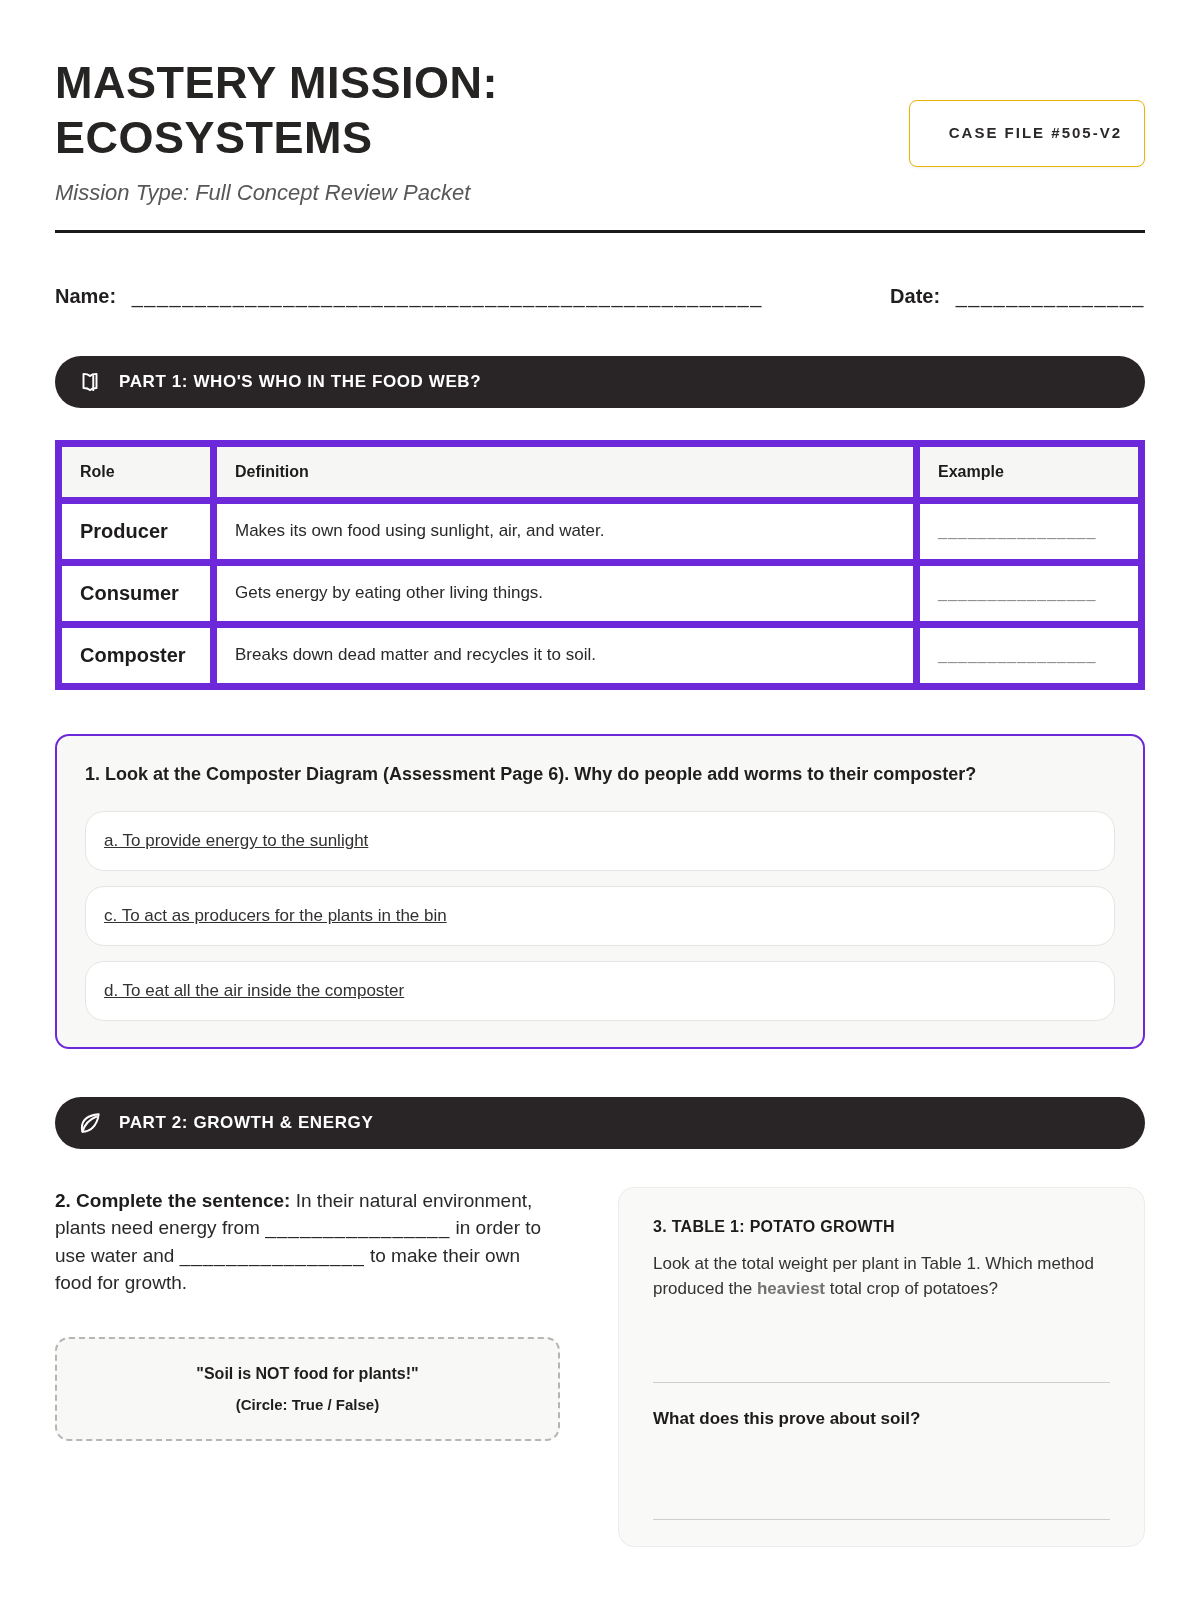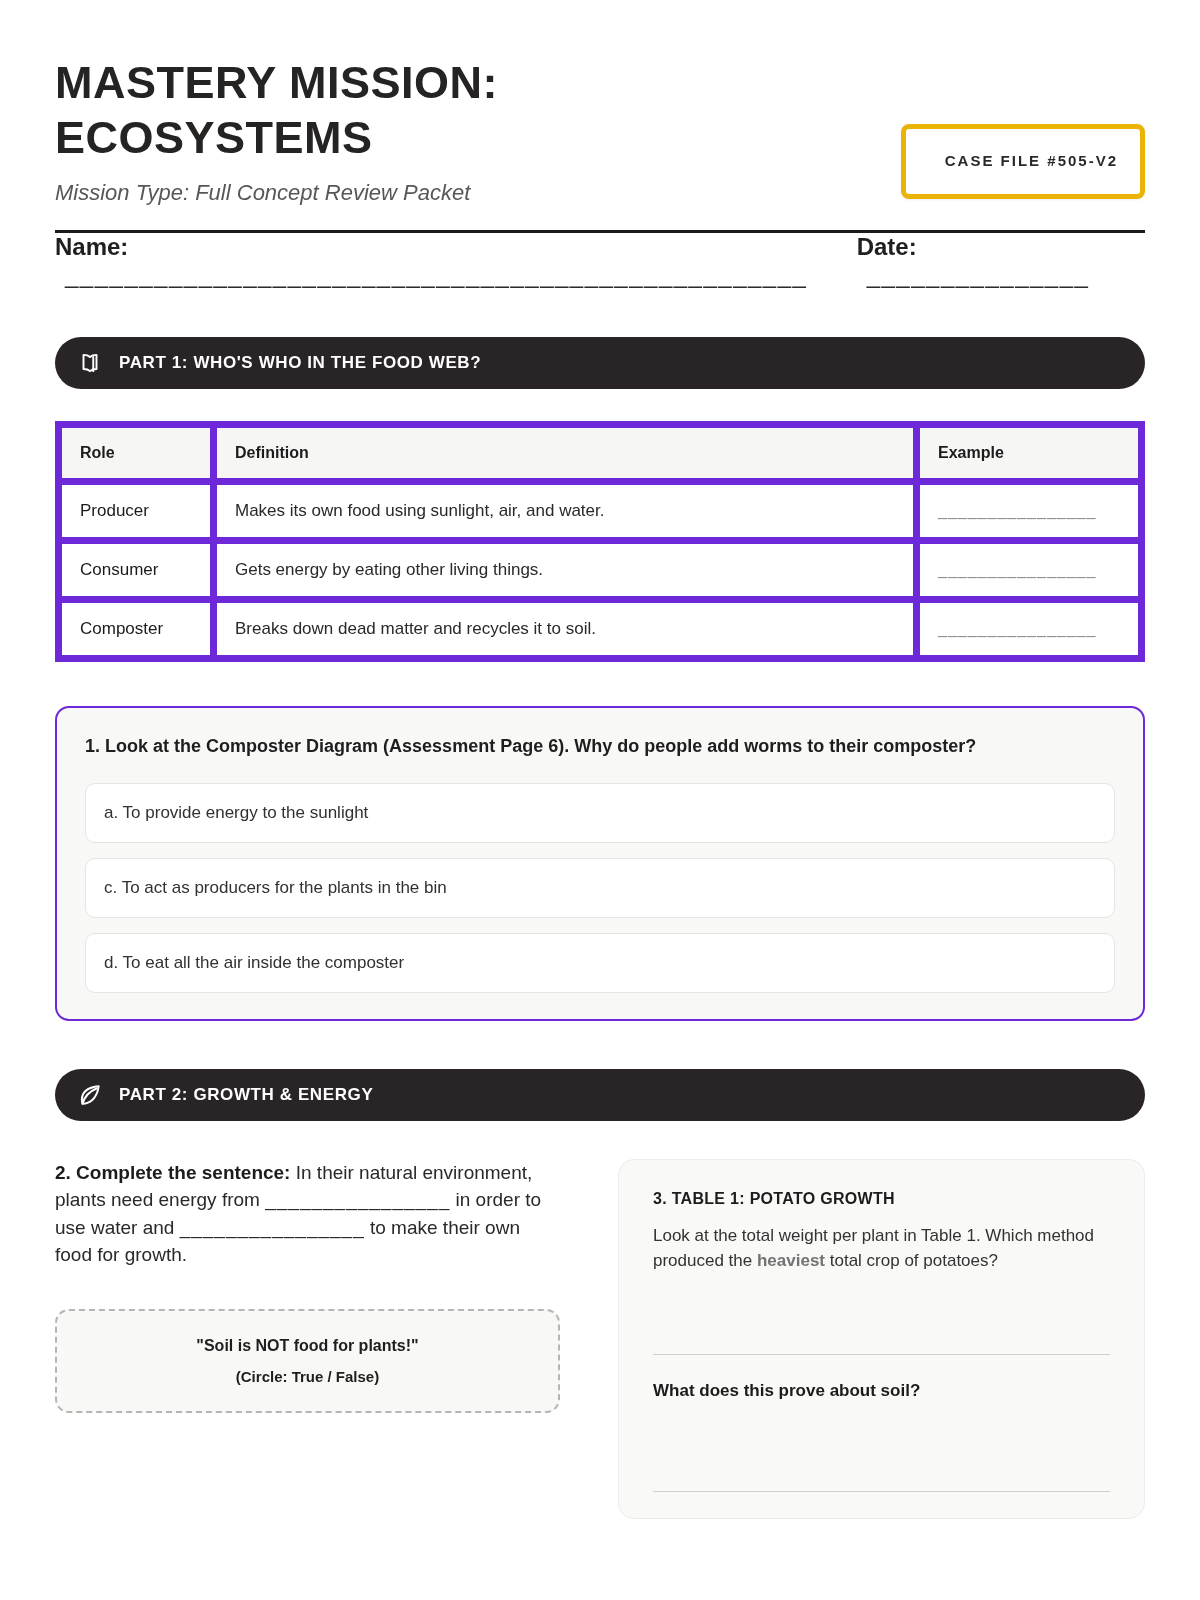--- a/index.html
+++ b/index.html
@@ -27,22 +27,22 @@
     max-width: 680px;
     margin: 0;
   }
   .page-subtitle {
     margin-top: 14px;
     font-style: italic;
     font-size: 22px;
     color: #575757;
   }
   .casefile {
-    margin-top: 68px;
-    border: 5px solid #eab308;
+    margin-top: 44px;
+    border: 1px solid #eab308;
     border-radius: 8px;
     background: #ffffff;
     box-shadow: 0 1px 3px rgba(0,0,0,.06);
     padding: 18px 22px;
   }
   .casefile-text {
     width: 190px;
     text-align: right;
     font-size: 15px;
     font-weight: 700;
@@ -53,21 +53,22 @@
   .header-rule {
     border: none;
     border-top: 3px solid #1c1919;
     margin: 24px 0 0 0;
   }
 
   
   .namedate {
     display: flex;
     justify-content: space-between;
-    font-size: 24px;
+    margin-top: 52px;
+    font-size: 20px;
     align-items: baseline;
   }
   .nd-label { font-weight: 700; color: #201e1e; }
   .nd-blank { color: #2b2b2b; letter-spacing: 1.5px; white-space: nowrap; margin-left: 10px; }
 
   
   .banner {
     margin-top: 48px;
     background: #292425;
     color: #ffffff;
@@ -105,43 +106,44 @@
     vertical-align: middle;
   }
   .roles-table th {
     background: #f6f6f4;
     font-size: 16px;
     font-weight: 700;
     color: #1d1b1b;
   }
   .col-role { width: 155px; }
   .col-example { width: 225px; }
-  .role-cell { font-weight: 400; font-size: 17px; color: #1d1b1b; }
+  .role-cell { font-weight: 700; font-size: 20px; color: #1d1b1b; }
   .def-cell { font-size: 17px; color: #2a2828; }
   .example-cell { color: #8b8b8b; letter-spacing: 1px; font-size: 16px; white-space: nowrap; }
 
   
   .q-card {
     margin-top: 44px;
     background: #f8f8f6;
     border: 2px solid #6d28d9;
     border-radius: 14px;
     padding: 28px 28px 26px 28px;
   }
   .q1-text { font-size: 18px; font-weight: 700; color: #1f1d1d; }
   .q1-text .emph { font-weight: 800; }
   .option {
     margin-top: 15px;
     background: #ffffff;
     border: 1px solid #e5e5e3;
-    border-radius: 10px;
+    border-radius: 19px;
     padding: 19px 18px;
     font-size: 17px;
     color: #333030;
     cursor: pointer;
+    text-decoration: underline;
   }
   .option-first { margin-top: 26px; }
 
   
   .columns {
     display: flex;
     gap: 58px;
     margin-top: 38px;
     align-items: flex-start;
   }

